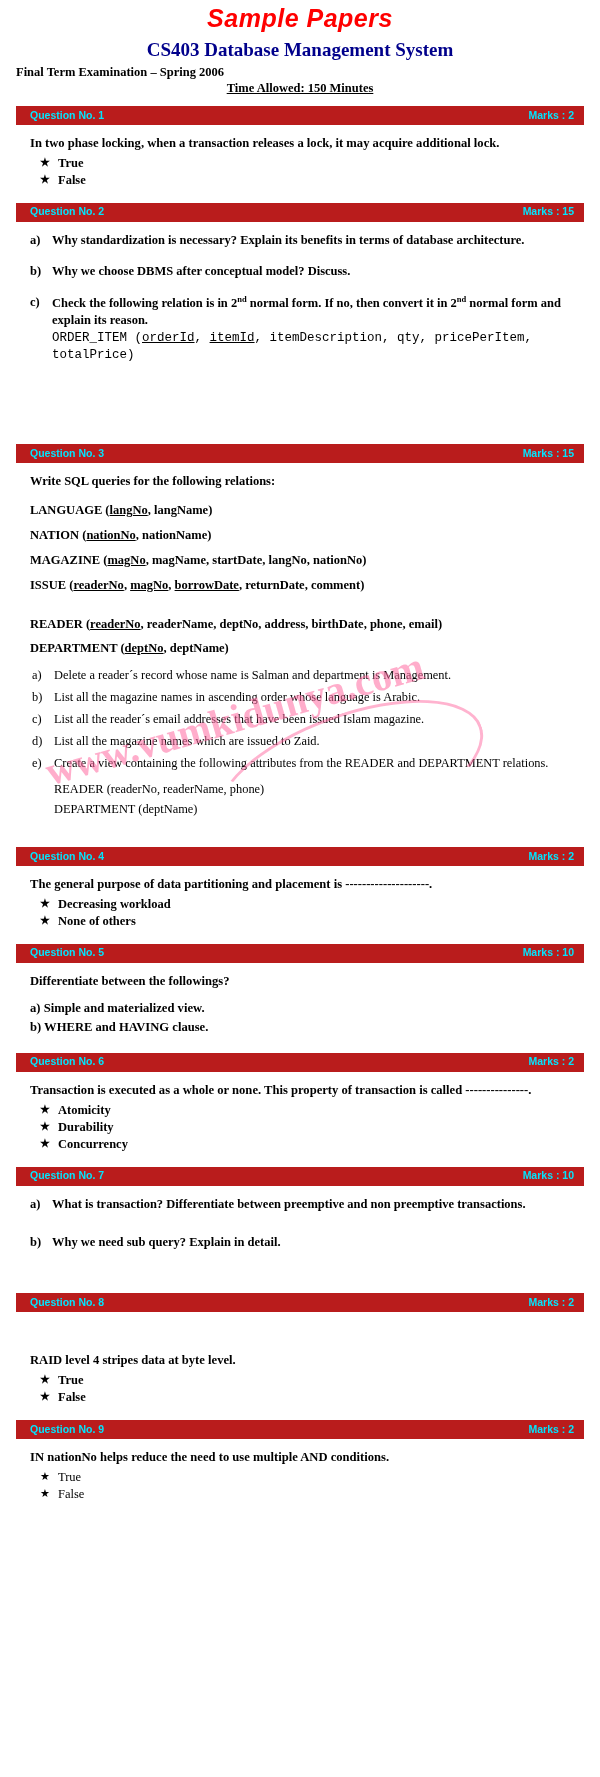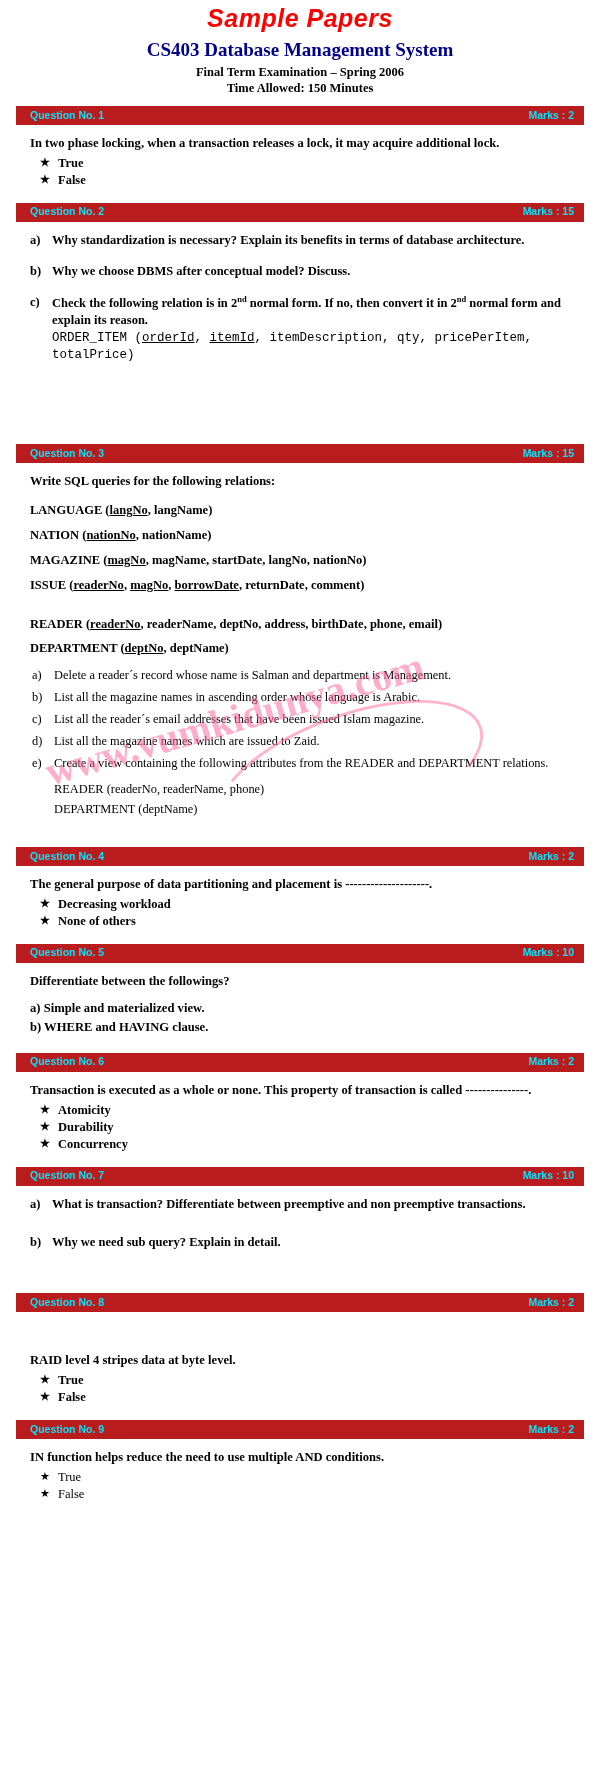--- a/index.html
+++ b/index.html
@@ -31,32 +31,32 @@
   }
   .course-title {
     text-align: center;
     color: #00008B;
     font-family: "Liberation Serif", serif;
     font-weight: bold;
     font-size: 19px;
     margin: 6px 0 4px 0;
   }
   .exam-line {
-    text-align: center;
     font-family: "Liberation Serif", serif;
     font-weight: bold;
     font-size: 12.5px;
     margin: 2px 0 0 0;
   }
   .time-line {
     text-align: center;
     font-family: "Liberation Serif", serif;
     font-weight: bold;
     font-size: 12.5px;
     margin: 1px 0 8px 0;
+    text-decoration: underline;
   }
 
   .qbar {
     background: #b91c1c;
     color: #00e5ff;
     font-family: "Liberation Sans", sans-serif;
     font-weight: bold;
     font-size: 10.5px;
     display: flex;
     justify-content: space-between;
@@ -331,21 +331,21 @@
       <li>True</li>
       <li>False</li>
     </ul>
   </div>
 
   <div class="qbar">
     <span>Question No. 9</span>
     <span class="marks">Marks : 2</span>
   </div>
   <div class="qbody">
-    <div class="stmt">IN function helps reduce the need to use multiple AND conditions.</div>
+    <div class="stmt">IN nationNo helps reduce the need to use multiple AND conditions.</div>
     <ul class="opts plain">
       <li>True</li>
       <li>False</li>
     </ul>
   </div>
 
   <div class="watermark">
     <div class="wm-arc"></div>
     <div class="wm-text">www.vumkidunya.com</div>
   </div>

